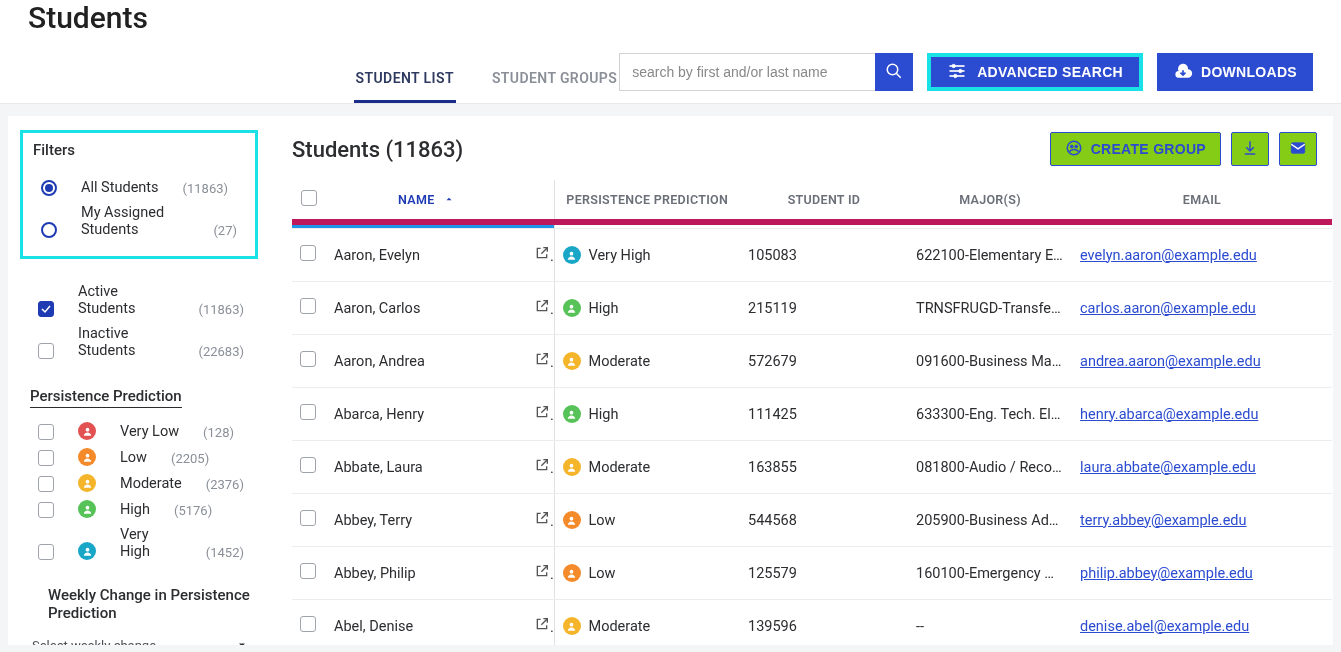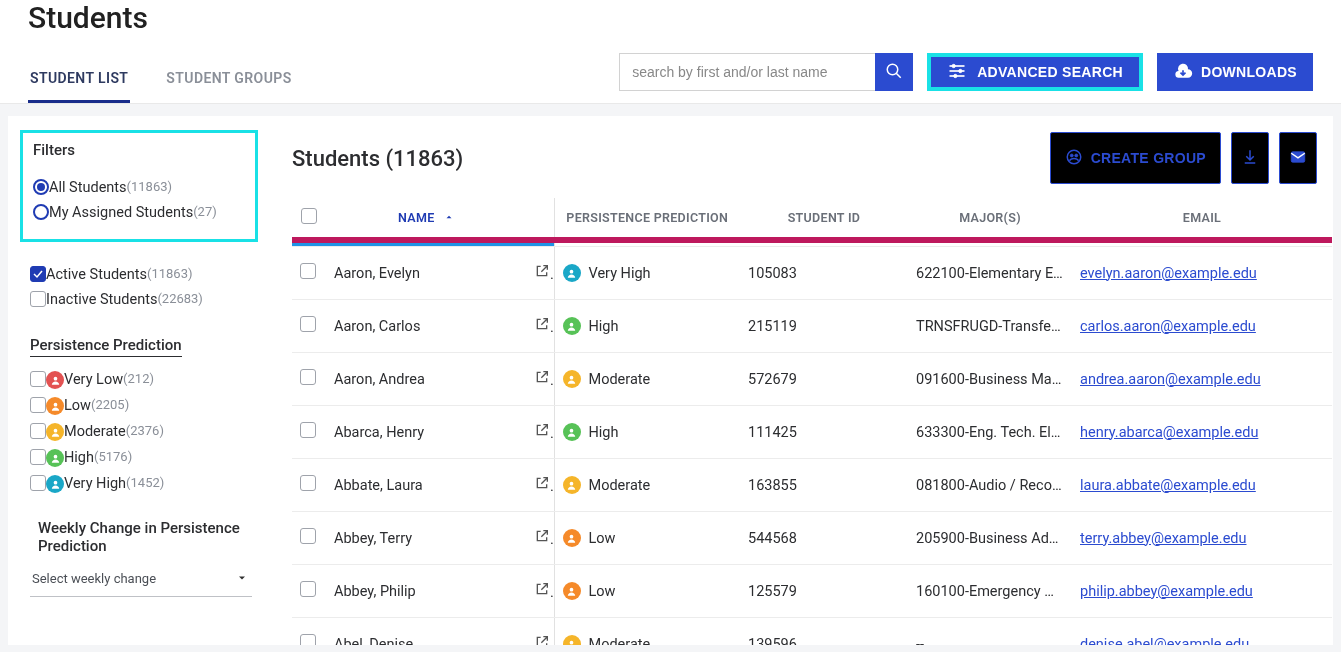--- a/index.html
+++ b/index.html
@@ -2,21 +2,21 @@
 <html><head>
 <meta charset="utf-8">
 <style>
   * { box-sizing: border-box; margin: 0; padding: 0; }
   html, body { width: 1341px; height: 652px; font-family: -apple-system, BlinkMacSystemFont, "Segoe UI", Roboto, Arial, sans-serif; color: #2c2d30; background: #fff; }
   body { overflow: hidden; }
 
   
   .header { padding: 0 28px 0 28px; background: #fff; border-bottom: 1px solid #e9e9e9; }
   .page-title { font-size: 30px; font-weight: 500; color: #212121; margin-bottom: 18px; }
-  .header-row { display: flex; align-items: flex-end; justify-content: space-between; }
+  .header-row { display: flex; align-items: flex-end; justify-content: flex-end; }
   .tabs { display: flex; gap: 34px; }
   .tab { font-size: 14px; font-weight: 600; letter-spacing: .4px; color: #8a8f98; padding: 10px 2px 14px 2px; cursor: pointer; border-bottom: 3px solid transparent; }
   .tab.active { color: #2e3a60; border-bottom-color: #1a2d8b; }
   .header-actions { display: flex; align-items: center; gap: 14px; padding-bottom: 12px; }
   .search-wrap { display: flex; align-items: stretch; }
   .search-input { width: 256px; height: 38px; border: 1px solid #d2d2d2; border-right: none; padding: 0 12px; font-size: 14px; color: #333; outline: none; }
   .search-input::placeholder { color: #888; }
   .search-btn { width: 38px; height: 38px; border: none; background: #2b4bd0; display: flex; align-items: center; justify-content: center; cursor: pointer; }
   .search-btn svg { width: 18px; height: 18px; stroke: #fff; fill: none; }
   .adv-search { height: 38px; background: #2b4bd0; border: 4px solid #19e1e6; display: flex; align-items: center; gap: 10px; padding: 0 16px; color: #fff; font-size: 14px; font-weight: 600; letter-spacing: .3px; cursor: pointer; }
@@ -25,21 +25,21 @@
   .downloads svg { width: 20px; height: 20px; fill: #fff; }
 
   
   .body { display: flex; height: 553px; background: #f4f5f7; }
   .sidebar { width: 262px; background: #fff; margin: 12px 0 12px 8px; padding: 14px 0 18px 0; overflow: auto; }
   .main { flex: 1; background: #fff; margin: 12px 8px 12px 0; padding: 12px 16px 0 22px; overflow: hidden; display: flex; flex-direction: column; }
 
   
   .filters-box { border: 3px solid #19e1e6; margin: 0 12px 10px 12px; padding: 8px 10px 10px 10px; }
   .filters-title { font-size: 15px; font-weight: 500; margin-bottom: 20px; }
-  .radio-row, .check-row { display: flex; align-items: flex-start; gap: 0; margin: 8px 0; font-size: 14.5px; cursor: pointer; }
+  .radio-row, .check-row { display: flex; align-items: flex-end; gap: 24px; margin: 8px 8px; font-size: 14.5px; cursor: pointer; }
   .radio { width: 16px; height: 16px; border: 2px solid #1f3bb3; border-radius: 50%; display: inline-flex; align-items: center; justify-content: center; flex-shrink: 0; }
   .radio.sel::after { content: ""; width: 8px; height: 8px; background: #1f3bb3; border-radius: 50%; }
   .count { color: #8a8f98; font-size: 13px; }
   .check { width: 16px; height: 16px; border: 1.5px solid #9fa3ab; border-radius: 3px; display: inline-flex; align-items: center; justify-content: center; flex-shrink: 0; background: #fff; }
   .check.on { background: #1f3bb3; border-color: #1f3bb3; }
   .check.on svg { width: 12px; height: 12px; stroke: #fff; stroke-width: 3; fill: none; }
   .side-section { padding: 6px 18px 4px 22px; }
   .section-title { font-size: 15px; font-weight: 500; margin: 10px 0 6px 0; padding-bottom: 2px; border-bottom: 1px solid #2c2d30; display: inline-block; }
   .level-dot { width: 18px; height: 18px; border-radius: 50%; display: inline-flex; align-items: center; justify-content: center; flex-shrink: 0; }
   .level-dot svg { width: 11px; height: 11px; fill: #fff; }
@@ -49,21 +49,21 @@
   .dot-high { background: #57c257; }
   .dot-vhigh{ background: #1aa7c7; }
   .select-wrap { margin: 6px 18px 0 22px; display: flex; align-items: center; justify-content: space-between; border-bottom: 1px solid #bfc1c6; padding: 8px 4px 8px 2px; cursor: pointer; }
   .select-placeholder { font-size: 13px; color: #4b4f56; }
   .select-caret svg { width: 12px; height: 12px; fill: #303030; }
 
   
   .main-head { display: flex; align-items: center; justify-content: space-between; padding: 4px 0 14px 0; }
   .main-title { font-size: 22px; font-weight: 500; }
   .main-actions { display: flex; align-items: center; gap: 10px; }
-  .outline-btn { height: 52px; border: 1.5px solid #2b4bd0; color: #2b4bd0; background: #000000; display: flex; align-items: center; gap: 8px; padding: 0 14px; font-size: 14px; font-weight: 600; letter-spacing: .3px; border-radius: 2px; cursor: pointer; }
+  .outline-btn { height: 34px; border: 1.5px solid #2b4bd0; color: #2b4bd0; background: #84cc16; display: flex; align-items: center; gap: 8px; padding: 0 14px; font-size: 14px; font-weight: 600; letter-spacing: .3px; border-radius: 2px; cursor: pointer; }
   .outline-btn.square { padding: 0; width: 38px; justify-content: center; }
   .outline-btn svg { width: 18px; height: 18px; fill: #2b4bd0; stroke: #2b4bd0; }
 
   .table { width: 100%; border-collapse: collapse; table-layout: fixed; }
   .table th { text-align: center; font-size: 12.5px; font-weight: 600; letter-spacing: .3px; color: #6a6f78; padding: 10px 8px; border-bottom: 6px solid #be185d; }
   .table th.name { color: #1f3bb3; }
   .table td { font-size: 14.5px; color: #2c2d30; padding: 16px 8px; border-bottom: 1px solid #ececec; white-space: nowrap; overflow: hidden; text-overflow: ellipsis; }
   .table tr.hr td { padding: 0; }
   .col-chk { width: 34px; }
   .col-name { width: 200px; }
@@ -166,21 +166,21 @@
       <div id="levels-container">
           <label class="check-row">
             <span class="check"></span>
             <span class="level-dot dot-vlow">
               <svg viewBox="0 0 24 24">
                 <circle cx="12" cy="8" r="4"></circle>
                 <path d="M4 21c0-4 4-7 8-7s8 3 8 7z"></path>
               </svg>
             </span>
             <span>Very Low</span>
-            <span class="count">(212)</span>
+            <span class="count">(128)</span>
           </label>
           <label class="check-row">
             <span class="check"></span>
             <span class="level-dot dot-low">
               <svg viewBox="0 0 24 24">
                 <circle cx="12" cy="8" r="4"></circle>
                 <path d="M4 21c0-4 4-7 8-7s8 3 8 7z"></path>
               </svg>
             </span>
             <span>Low</span>
@@ -216,21 +216,21 @@
                 <path d="M4 21c0-4 4-7 8-7s8 3 8 7z"></path>
               </svg>
             </span>
             <span>Very High</span>
             <span class="count">(1452)</span>
           </label>
         </div>
     </div>
 
     <div class="side-section" style="padding-bottom:0">
-      <div style="font-size:15px;font-weight:500;margin:8px 0 4px 8px;">Weekly Change in Persistence Prediction</div>
+      <div style="font-size:15px;font-weight:500;margin:8px 0 4px 18px;">Weekly Change in Persistence Prediction</div>
     </div>
     <div class="select-wrap">
       <span class="select-placeholder">Select weekly change</span>
       <span class="select-caret"><svg viewBox="0 0 24 24">
             <path d="M6 9l6 6 6-6z"></path>
           </svg></span>
     </div>
   </aside>
 
   <section class="main">

